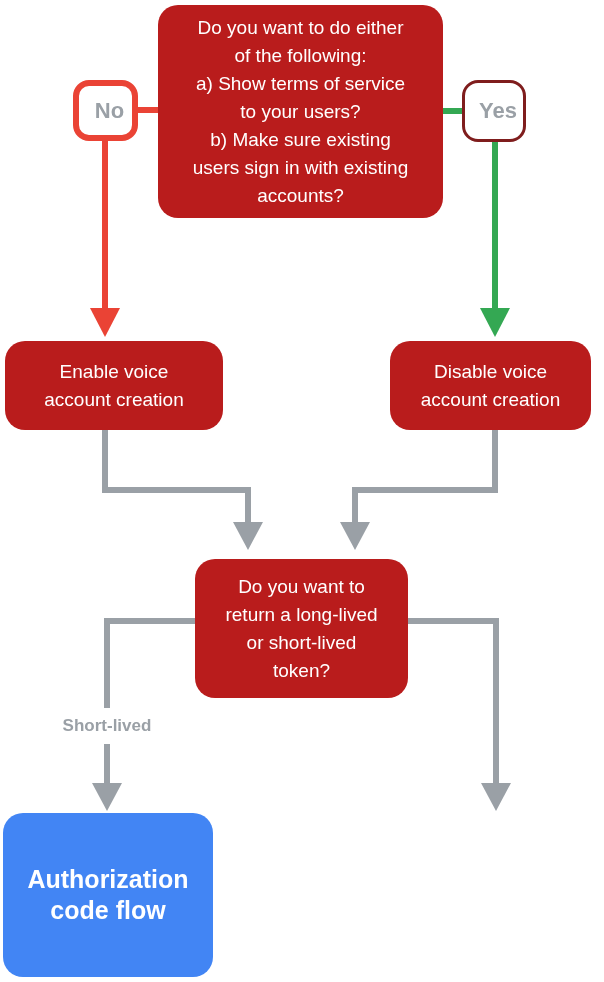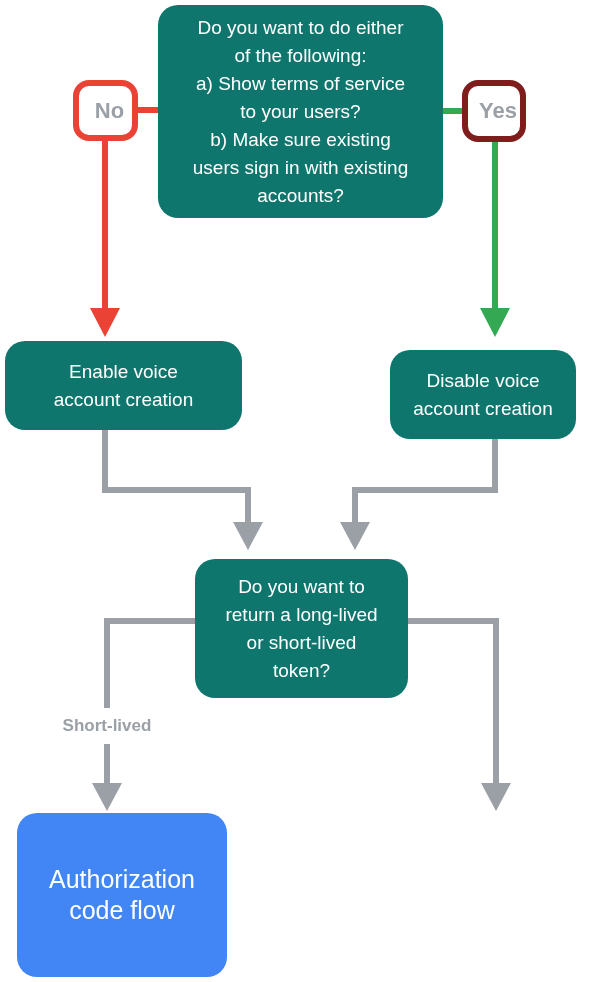--- a/index.html
+++ b/index.html
@@ -10,21 +10,21 @@
     position: relative;
     width: 604px;
     height: 982px;
     background: #ffffff;
     overflow: hidden;
   }
 
   
   .gray-box {
     position: absolute;
-    background: #0f766e;
+    background: #b91c1c;
     border-radius: 20px;
     color: #ffffff;
     display: flex;
     align-items: center;
     justify-content: center;
     text-align: center;
     font-size: 19px;
     line-height: 28px;
     white-space: pre-line;
     z-index: 2;
@@ -33,49 +33,48 @@
     position: absolute;
     background: #4285f4;
     border-radius: 20px;
     color: #ffffff;
     display: flex;
     align-items: center;
     justify-content: center;
     text-align: center;
     font-size: 25px;
     line-height: 31px;
-    font-weight: normal;
+    font-weight: bold;
     white-space: pre-line;
     z-index: 2;
-    margin-left: 14px;
   }
 
   #question-1 { left: 158px; top: 5px;   width: 285px; height: 213px; }
-  #enable-box  { left: 5px;   top: 341px; width: 237px; height: 89px; }
-  #disable-box { left: 390px; top: 350px; width: 186px; height: 89px; }
+  #enable-box  { left: 5px;   top: 341px; width: 218px; height: 89px; }
+  #disable-box { left: 390px; top: 341px; width: 201px; height: 89px; }
   #question-2 { left: 195px; top: 559px; width: 213px; height: 139px; }
   #auth-box    { left: 3px;   top: 813px; width: 210px; height: 164px; }
   #implicit-box{ left: 388px; top: 813px; width: 213px; height: 164px; }
 
   
   .badge {
     position: absolute;
     background: #ffffff;
     border-radius: 16px;
     display: flex;
     align-items: center;
     justify-content: center;
     color: #9aa0a6;
     font-weight: bold;
     font-size: 22px;
     z-index: 3;
     padding-left: 8px;
   }
   #no-badge  { left: 73px;  top: 80px; width: 65px; height: 61px; border: 6px solid #ea4335; }
-  #yes-badge { left: 462px; top: 80px; width: 64px; height: 62px; border: 6px solid #7f1d1d; }
+  #yes-badge { left: 462px; top: 80px; width: 64px; height: 62px; border: 3px solid #7f1d1d; }
 
   
   .line { position: absolute; z-index: 1; }
   .line.red   { background: #ea4335; }
   .line.green { background: #34a853; }
   .line.gray  { background: #9aa0a6; }
 
   
   #no-link-h   { left: 138px; top: 107px; width: 20px;  height: 6px; }
   #no-link-v   { left: 102px; top: 138px; width: 6px;   height: 170px; }

